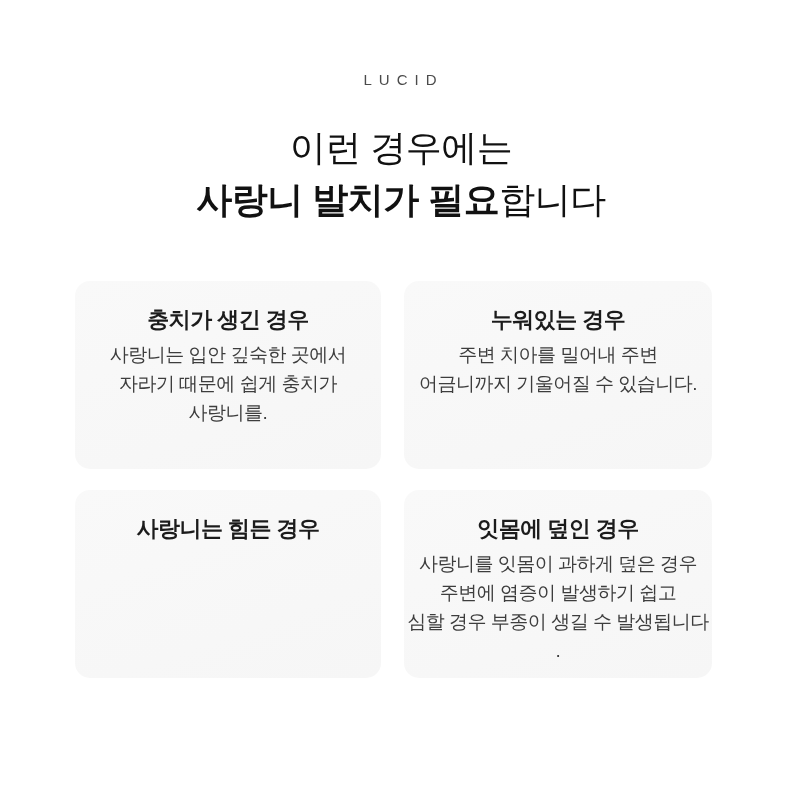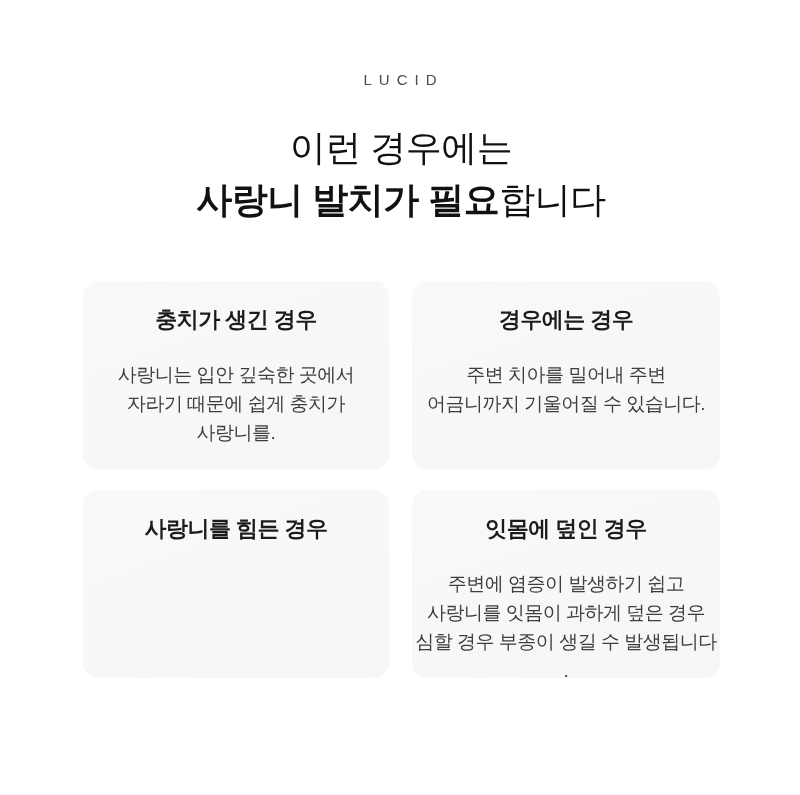--- a/index.html
+++ b/index.html
@@ -40,21 +40,21 @@
     font-weight: 400;
     color: #111111;
     letter-spacing: -0.5px;
   }
   .main-title .bold {
     font-weight: 800;
   }
   .cards-grid {
     position: absolute;
     top: 281px;
-    left: 83px;
+    left: 75px;
     width: 637px;
     display: grid;
     grid-template-columns: 306px 308px;
     column-gap: 23px;
     row-gap: 21px;
   }
   .card {
     height: 188px;
     box-sizing: border-box;
     border-radius: 15px;
@@ -63,21 +63,21 @@
     text-align: center;
   }
   .card-title {
     font-size: 22px;
     line-height: 32px;
     font-weight: 800;
     color: #1b1b1b;
     letter-spacing: -0.5px;
   }
   .card-body {
-    margin-top: 24px;
+    margin-top: 4px;
     font-size: 19px;
     line-height: 29px;
     font-weight: 400;
     color: #3d3d3d;
     letter-spacing: -0.5px;
   }
 </style>
 </head>
 <body>
 
@@ -95,35 +95,35 @@
     <div class="card">
       <div class="card-title">충치가 생긴 경우</div>
       <div class="card-body">
           <div>사랑니는 입안 깊숙한 곳에서</div>
           <div>자라기 때문에 쉽게 충치가</div>
           <div>사랑니를.</div>
         </div>
     </div>
 
     <div class="card">
-      <div class="card-title">경우에는 경우</div>
+      <div class="card-title">누워있는 경우</div>
       <div class="card-body">
           <div>주변 치아를 밀어내 주변</div>
           <div>어금니까지 기울어질 수 있습니다.</div>
         </div>
     </div>
 
     <div class="card">
-      <div class="card-title">사랑니를 힘든 경우</div>
+      <div class="card-title">사랑니는 힘든 경우</div>
     </div>
 
     <div class="card">
       <div class="card-title">잇몸에 덮인 경우</div>
       <div class="card-body">
+          <div>사랑니를 잇몸이 과하게 덮은 경우</div>
           <div>주변에 염증이 발생하기 쉽고</div>
-          <div>사랑니를 잇몸이 과하게 덮은 경우</div>
           <div>심할 경우 부종이 생길 수 발생됩니다 .</div>
         </div>
     </div>
 
   </div>
 
 </div>
 
 </body></html>

